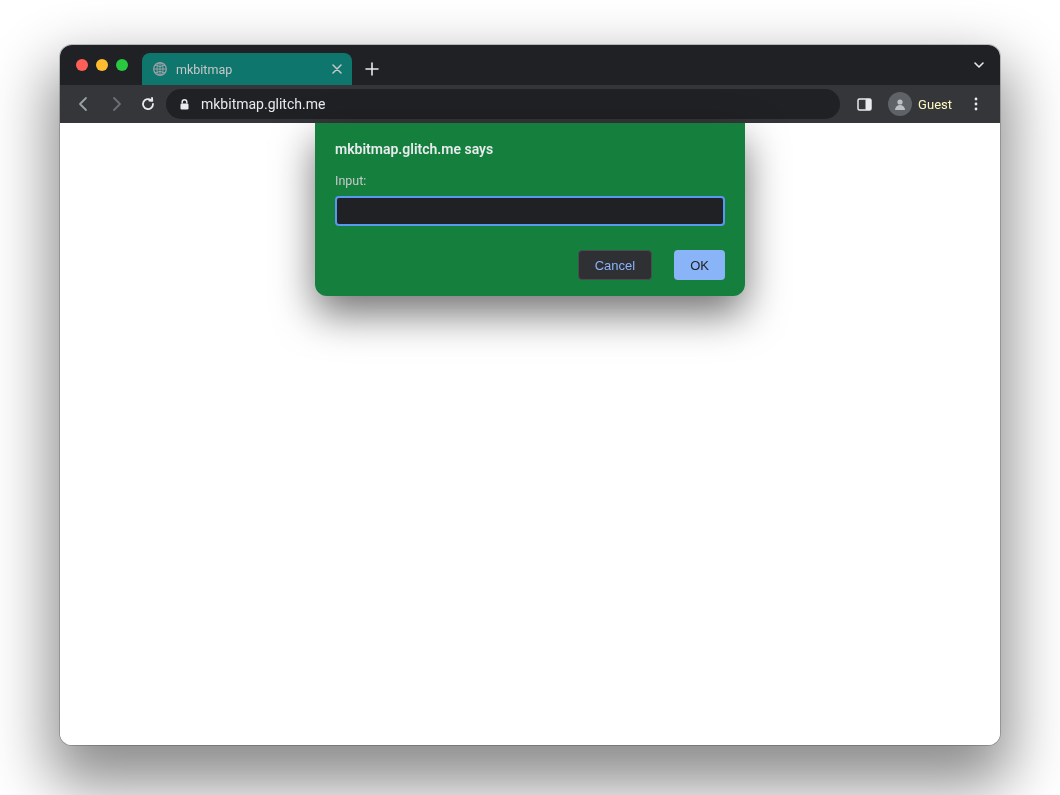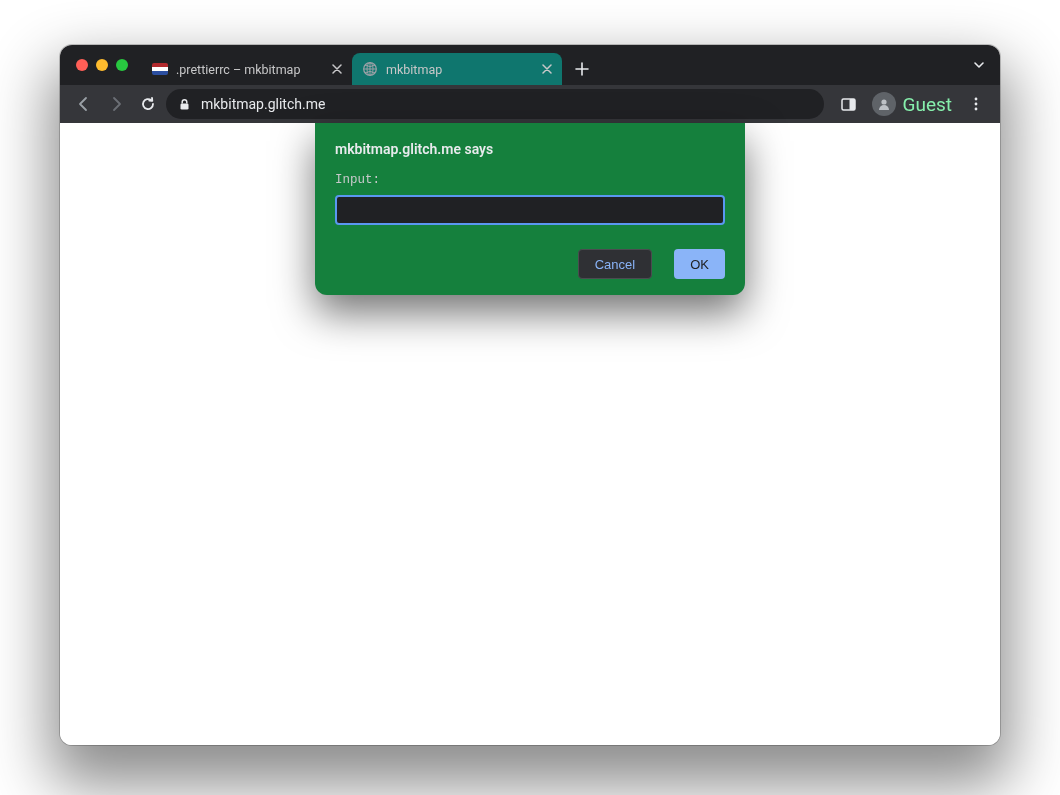--- a/index.html
+++ b/index.html
@@ -106,21 +106,21 @@
     padding: 0 12px;
     gap: 10px;
     color: #e8eaed;
     font-size: 14px;
   }
   .right-icons {
     display:flex; align-items:center; gap:6px; padding-left:6px;
   }
   .guest-chip {
     display:flex; align-items:center; gap:6px;
-    color:#86efac; font-size:19px;
+    color:#fef9c3; font-size:13px;
     background: rgba(255,255,255,0.0);
     padding: 2px 4px;
   }
   .avatar-circle {
     width:24px; height:24px; border-radius:50%;
     background:#5f6368; display:flex; align-items:center; justify-content:center;
   }
   .viewport {
     position: absolute;
     top: 78px; left:0; right:0; bottom:0;
@@ -142,21 +142,20 @@
   .prompt-title {
     font-size: 14px;
     font-weight: 600;
     margin-bottom: 16px;
     color: #e8eaed;
   }
   .prompt-label {
     font-size: 12.5px;
     color: #c8c9cb;
     margin-bottom: 8px;
-    font-family: Liberation Mono, monospace;
   }
   .prompt-input {
     width: 100%;
     height: 30px;
     background: #202124;
     border: 2px solid #5a97f0;
     border-radius: 4px;
     outline: none;
     color: #e8eaed;
     padding: 0 8px;
@@ -194,31 +193,20 @@
 <body>
 
 <div class="window">
   <div class="tabstrip">
     <div class="traffic-lights">
       <div class="tl red"></div>
       <div class="tl yellow"></div>
       <div class="tl green"></div>
     </div>
     <div class="tabs">
-      <div class="tab">
-        <span class="favicon">
-          <span class="flag-swatch"></span>
-        </span>
-        <span>.prettierrc – mkbitmap</span>
-        <span class="close">
-          <svg width="10" height="10" viewBox="0 0 10 10">
-              <path d="M1 1 L9 9 M9 1 L1 9" stroke="#c7c7c8" stroke-width="1.5" stroke-linecap="round"></path>
-            </svg>
-        </span>
-      </div>
       <div class="tab active">
         <span class="favicon">
           <svg width="16" height="16" viewBox="0 0 16 16">
               <circle cx="8" cy="8" r="6.3" fill="none" stroke="#9aa0a6" stroke-width="1.3"></circle>
               <path d="M1.7 8 H14.3 M8 1.7 V14.3 M3 4.2 Q8 7 13 4.2 M3 11.8 Q8 9 13 11.8" stroke="#9aa0a6" stroke-width="1" fill="none"></path>
               <ellipse cx="8" cy="8" rx="3" ry="6.3" fill="none" stroke="#9aa0a6" stroke-width="1"></ellipse>
             </svg>
         </span>
         <span>mkbitmap</span>
         <span class="close">

